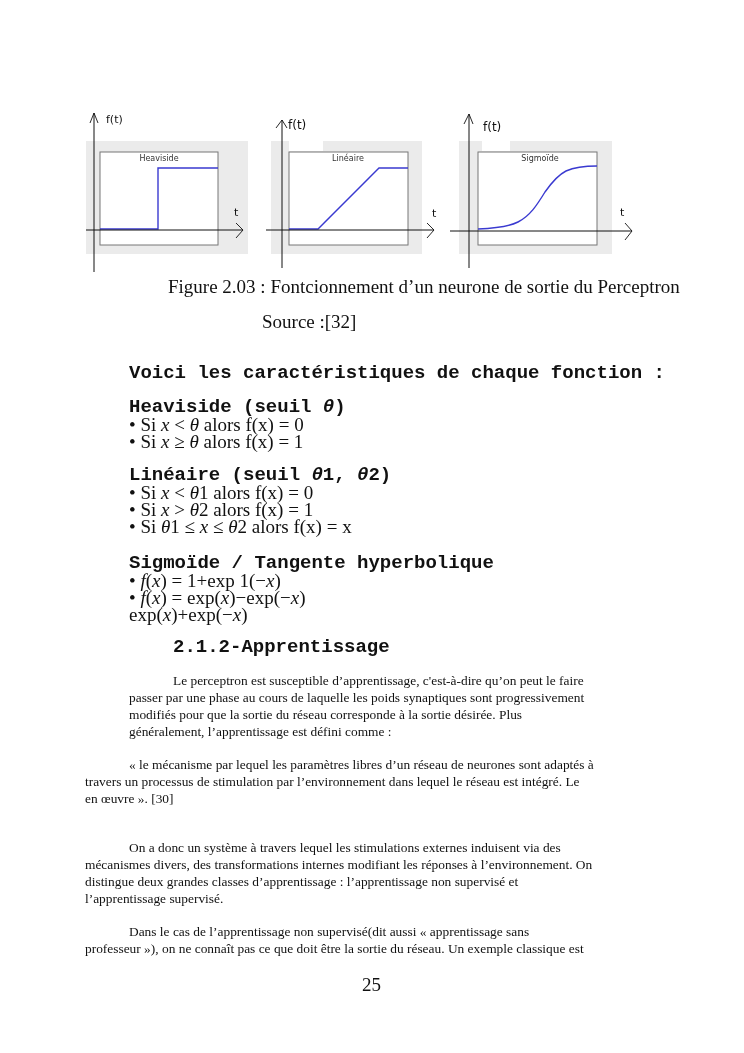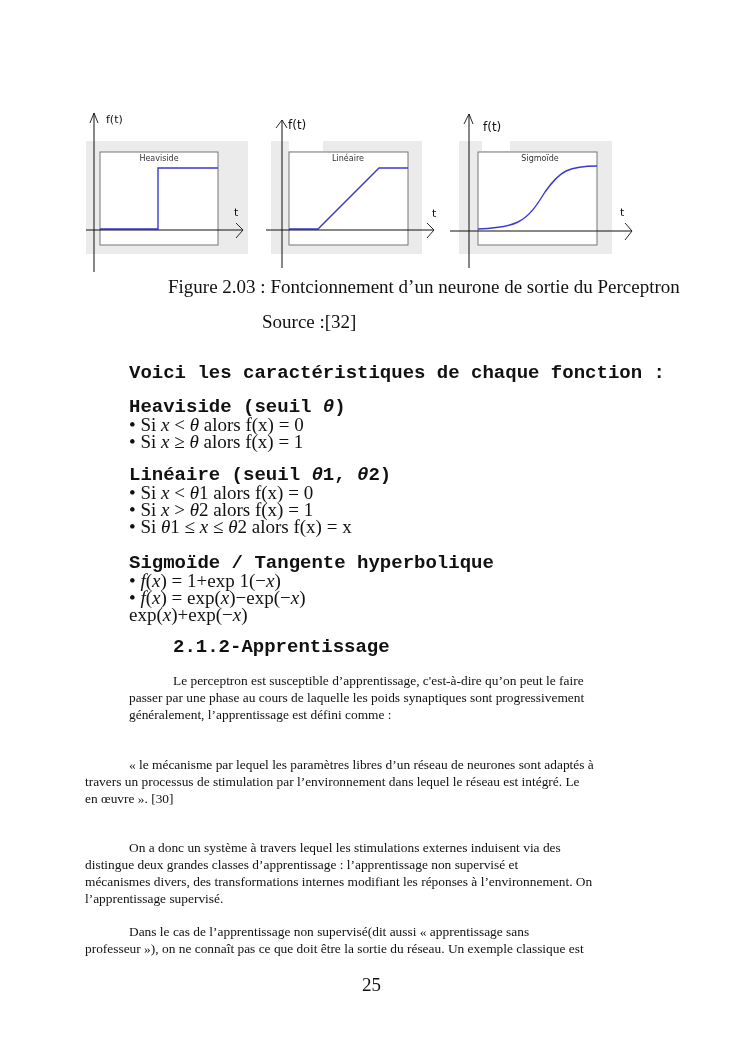--- a/index.html
+++ b/index.html
@@ -77,33 +77,34 @@
 <div class="abs txt bold" style="left:129px; top:555px;">Sigmoïde / Tangente hyperbolique</div>
 <div class="abs txt" style="left:129px; top:572px;"><span>• </span><span class="it">f</span><span>(</span><span class="it">x</span><span>)</span><span> = 1+exp 1(−</span><span class="it">x</span><span>)</span></div>
 <div class="abs txt" style="left:129px; top:589px;"><span>• </span><span class="it">f</span><span>(</span><span class="it">x</span><span>)</span><span> = exp(</span><span class="it">x</span><span>)−exp(−</span><span class="it">x</span><span>)</span></div>
 <div class="abs txt" style="left:129px; top:606px;"><span>exp(</span><span class="it">x</span><span>)+exp(−</span><span class="it">x</span><span>)</span></div>
 
 <div class="abs txt bold" style="left:173px; top:639px;">2.1.2-Apprentissage</div>
 
 <div class="para" style="left:129px; top:672px;">
   <span class="line" style="padding-left:44px;">Le perceptron est susceptible d’apprentissage, c'est-à-dire qu’on peut le faire</span>
   <span class="line">passer par une phase au cours de laquelle les poids synaptiques sont progressivement</span>
+  <span class="line">modifiés pour que la sortie du réseau corresponde à la sortie désirée. Plus</span>
   <span class="line">généralement, l’apprentissage est défini comme :</span>
 </div>
 
 <div class="para" style="left:85px; top:756px;">
   <span class="line" style="padding-left:44px;">« le mécanisme par lequel les paramètres libres d’un réseau de neurones sont adaptés à</span>
   <span class="line">travers un processus de stimulation par l’environnement dans lequel le réseau est intégré. Le</span>
   <span class="line">en œuvre ». [30]</span>
 </div>
 
 <div class="para" style="left:85px; top:839px;">
   <span class="line" style="padding-left:44px;">On a donc un système à travers lequel les stimulations externes induisent via des</span>
+  <span class="line">mécanismes divers, des transformations internes modifiant les réponses à l’environnement. On</span>
   <span class="line">distingue deux grandes classes d’apprentissage : l’apprentissage non supervisé et</span>
-  <span class="line">mécanismes divers, des transformations internes modifiant les réponses à l’environnement. On</span>
   <span class="line">l’apprentissage supervisé.</span>
 </div>
 
 <div class="para" style="left:85px; top:923px;">
   <span class="line" style="padding-left:44px;">Dans le cas de l’apprentissage non supervisé(dit aussi « apprentissage sans</span>
   <span class="line">professeur »), on ne connaît pas ce que doit être la sortie du réseau. Un exemple classique est</span>
 </div>
 
 <div class="abs txt" style="left:362px; top:976px;">25</div>
 

